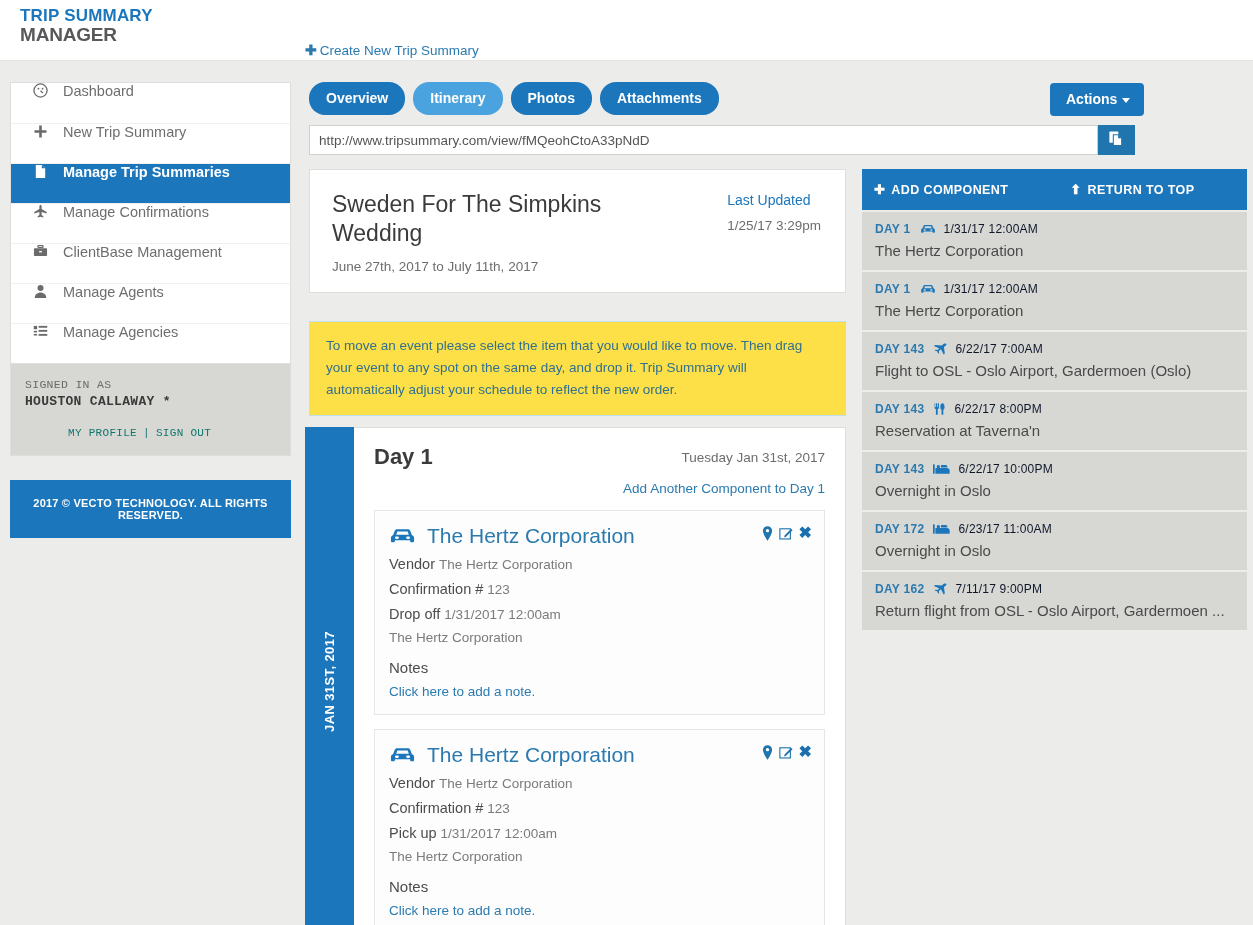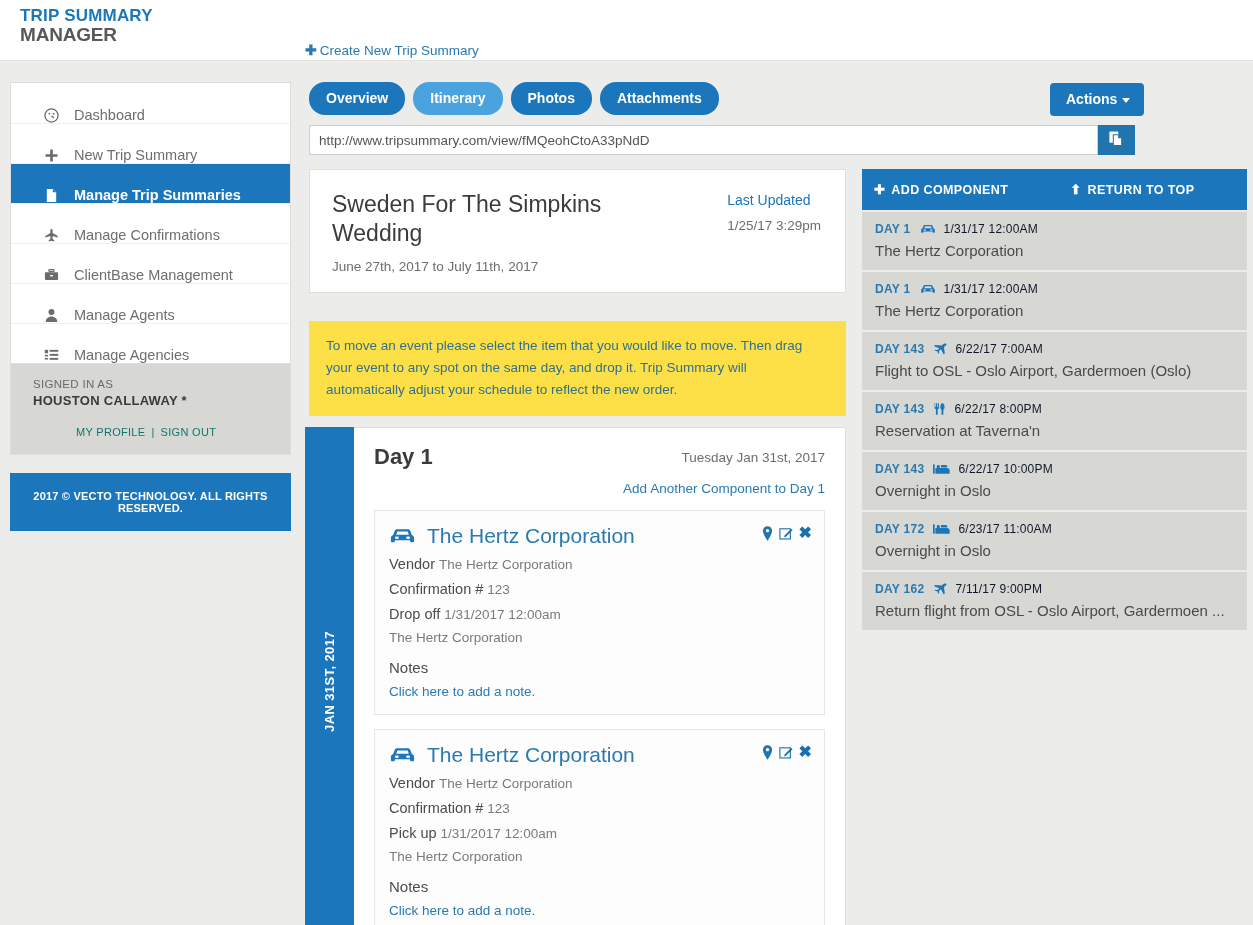--- a/index.html
+++ b/index.html
@@ -44,56 +44,56 @@
   
   .sidebar {
     position: absolute; left: 10px; top: 82px;
     width: 281px;
   }
   .nav-card {
     background: #fff;
     border: 1px solid #dededc;
   }
   .nav-item {
-    display: flex; align-items: flex-end;
-    height: 40px; padding-left: 33px;
+    display: flex; align-items: flex-start;
+    height: 40px; padding-left: 22px;
     color: #6e6e6e; font-size: 14.5px;
     cursor: pointer; position: relative;
   }
   .nav-item + .nav-item { border-top: 1px solid #f0f0ee; }
   .nav-item.active { background: #1b76bc; color: #fff; font-weight: bold; }
   .nav-ico {
     width: 30px; flex: 0 0 30px;
     display: inline-flex; align-items: center; justify-content: flex-start;
     font-size: 15px; color: #6b6b6b;
   }
   .nav-item.active .nav-ico { color: #fff; }
   .nav-ico svg { display: block; }
 
   .signed-box {
     background: #d7d7d4;
-    padding: 14px 22px 16px 22px;
-    border: 1px solid #dededc; border-top: none;
+    padding: 14px 22px 16px 14px;
+    border: 1px solid #dededc; border-top: none; font-family: Liberation Mono, monospace;
   }
   .signed-label { font-size: 11.5px; color: #6a6a6a; letter-spacing: .3px; }
   .signed-name {
     font-size: 13px; color: #3a3a3a; font-weight: bold;
     letter-spacing: .3px; margin-top: 3px;
   }
   .signed-links { margin-top: 18px; font-size: 11px; color: #0f766e; letter-spacing: .3px; margin-left: 43px; }
   .signed-links span { cursor: pointer; }
   .signed-links .sep { margin: 0 6px; cursor: default; }
 
   .copyright {
     background: #1b76bc;
     color: #fff;
     font-size: 11px; font-weight: bold; letter-spacing: .2px;
     text-align: center;
     padding: 17px 8px;
-    margin-top: 18px;
+    margin-top: 24px;
   }
 
   
   .main { position: absolute; left: 309px; top: 82px; width: 546px; }
 
   .tabrow { display: flex; gap: 8px; }
   .tab {
     background: #1b76bc; color: #fff;
     font-size: 14px; font-weight: bold;
     padding: 9px 17px 10px 17px;

